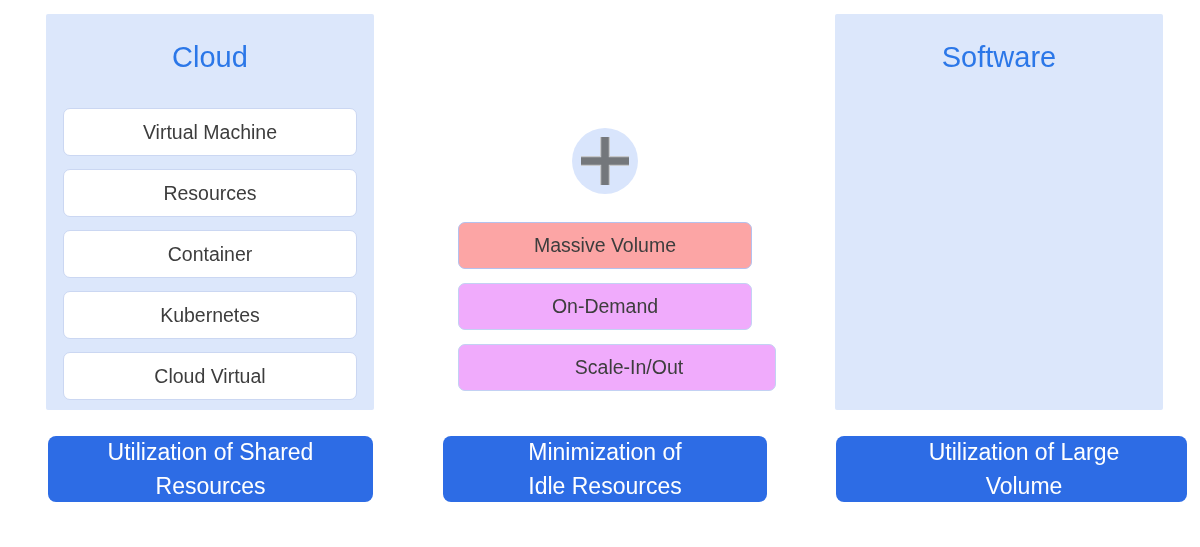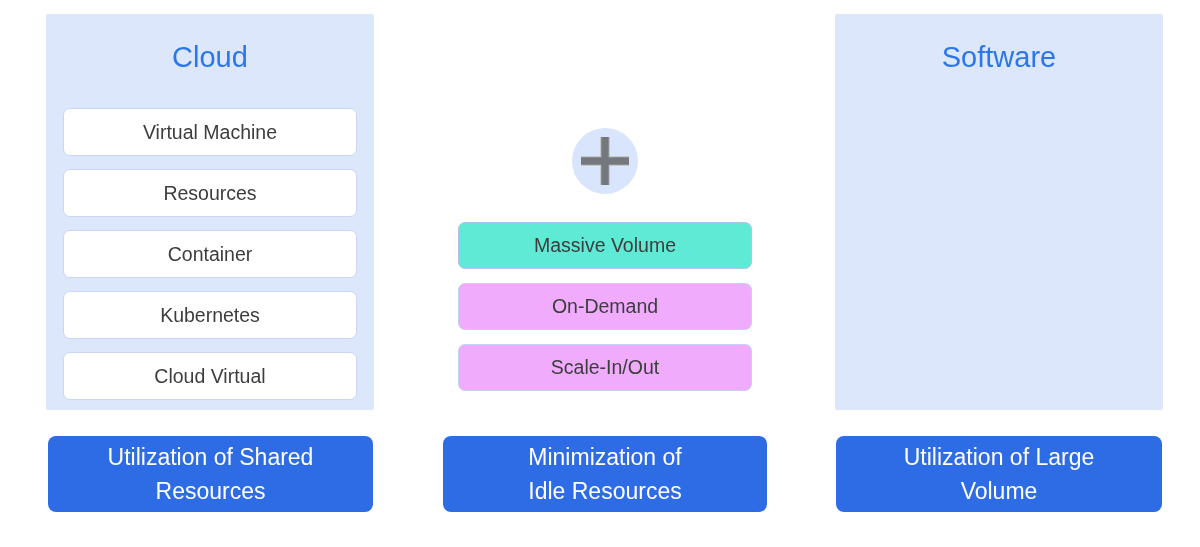--- a/index.html
+++ b/index.html
@@ -56,42 +56,42 @@
     width: 292px; height: 45px;
     background: #f0abfc;
     border: 1px solid #c3d1f3;
     border-radius: 7px;
     display: flex; align-items: center; justify-content: center;
     font-size: 19.5px;
     color: #3d3d3d;
   }
   .mid-item--1 { top: 222px; }
   .mid-item--2 { top: 283px; }
-  .mid-item--3 { top: 344px; }
+  .mid-item--3 { top: 344px; padding-left: 24px; }
   .mid-item--highlight {
-    background: #5eead4;
+    background: #fca5a5;
     border-color: #b4c1ee;
   }
 
   
   .cta {
     position: absolute;
-    top: 436px; height: 76px;
+    top: 436px; height: 66px;
     background: #2d6ce5;
     border-radius: 8px;
     color: #ffffff;
     font-size: 23px;
     line-height: 34px;
     display: flex; align-items: center; justify-content: center;
     text-align: center;
     white-space: pre-line;
   }
   .cta--left   { left: 48px;  width: 325px; }
   .cta--middle { left: 443px; width: 324px; }
-  .cta--right  { left: 836px; width: 326px; }
+  .cta--right  { left: 836px; width: 326px; padding-left: 25px; }
 </style>
 </head>
 <body>
 
 <div class="panel panel--left">
   <div class="panel-title">Cloud</div>
   <div class="panel-items">
     <div class="item">Virtual Machine</div>
     <div class="item">Resources</div>
     <div class="item">Container</div>

